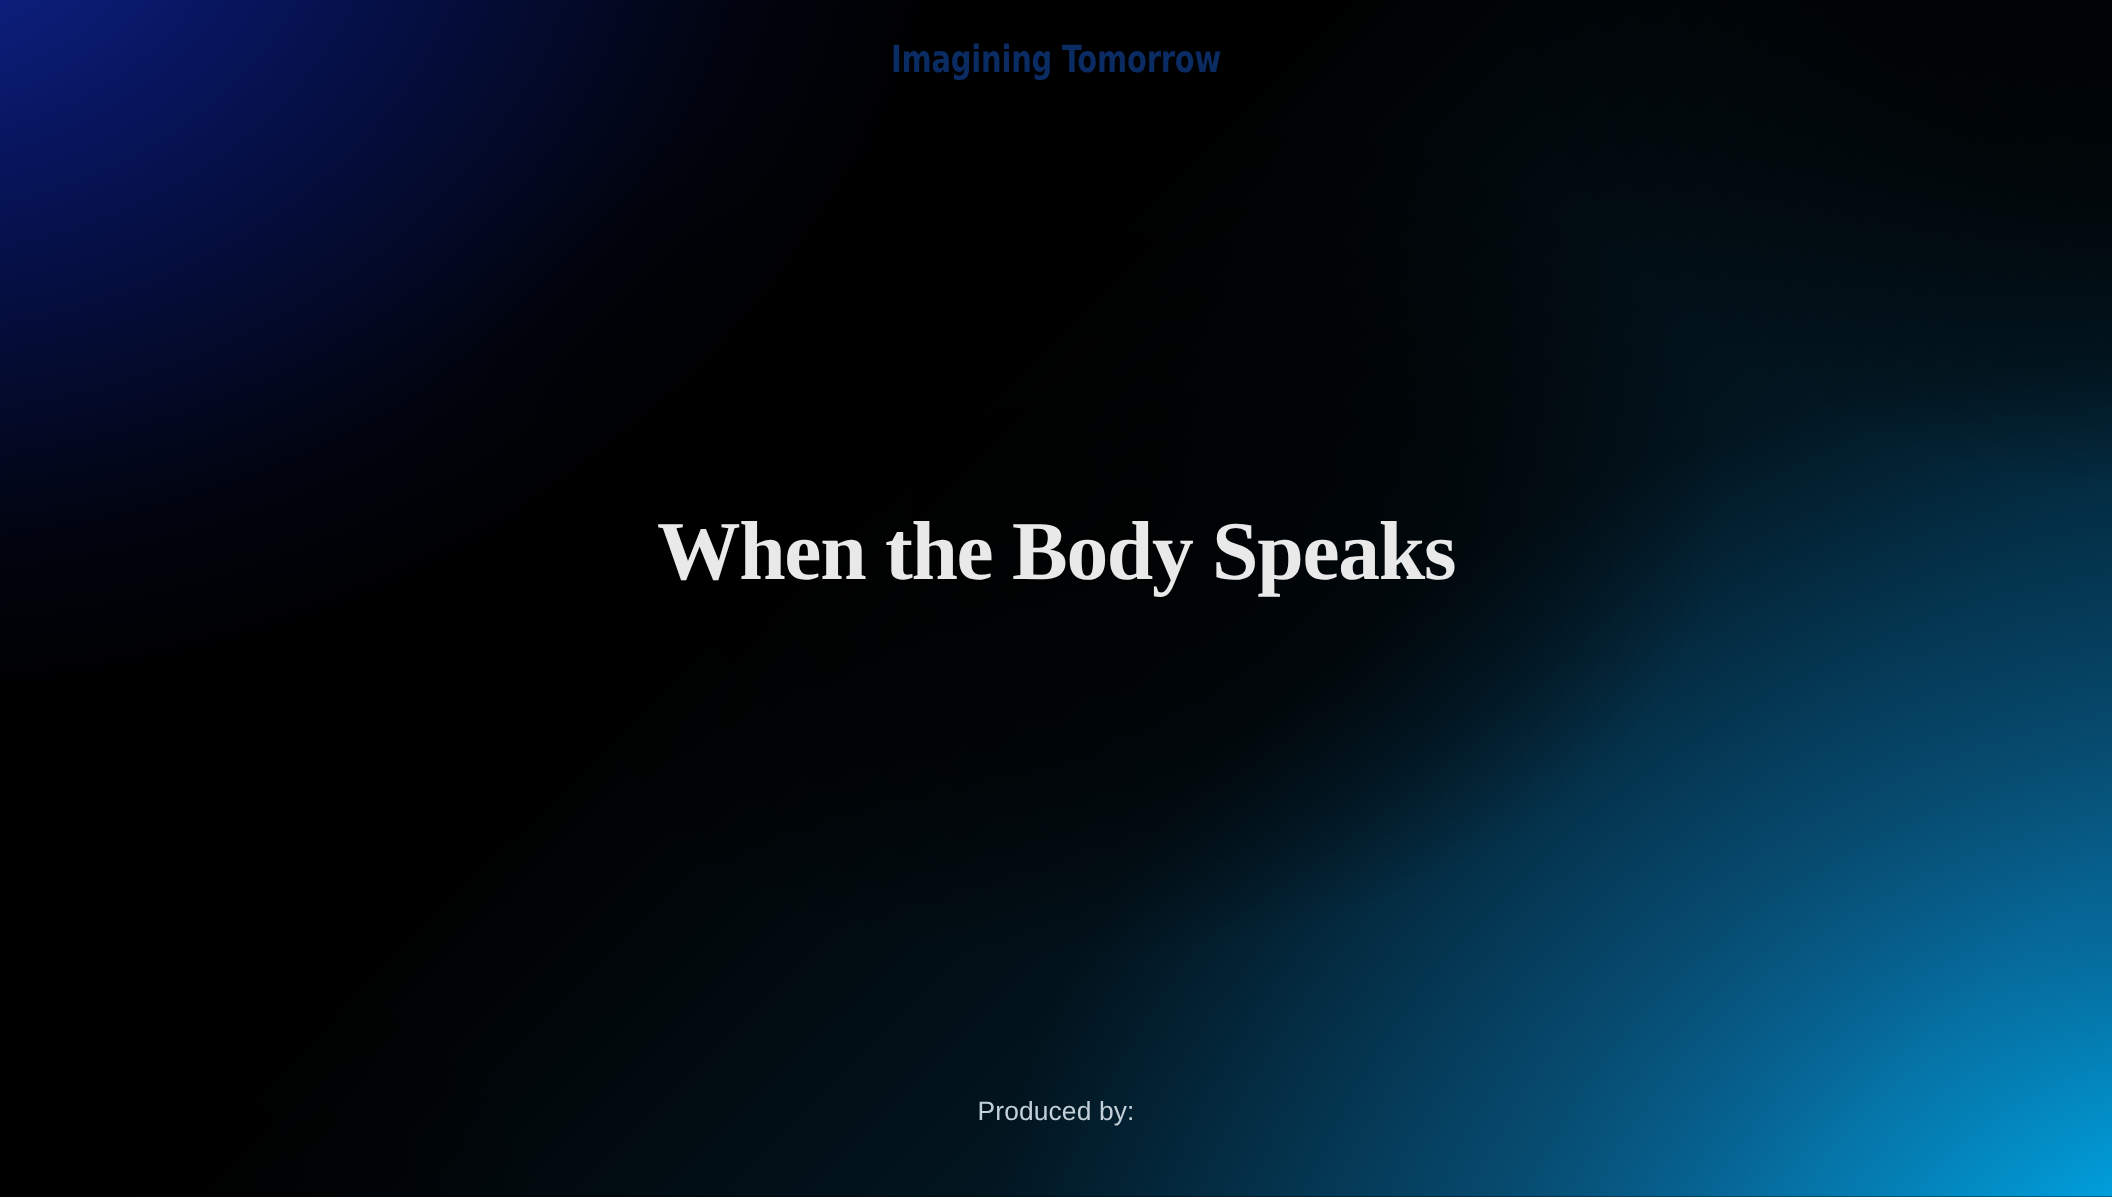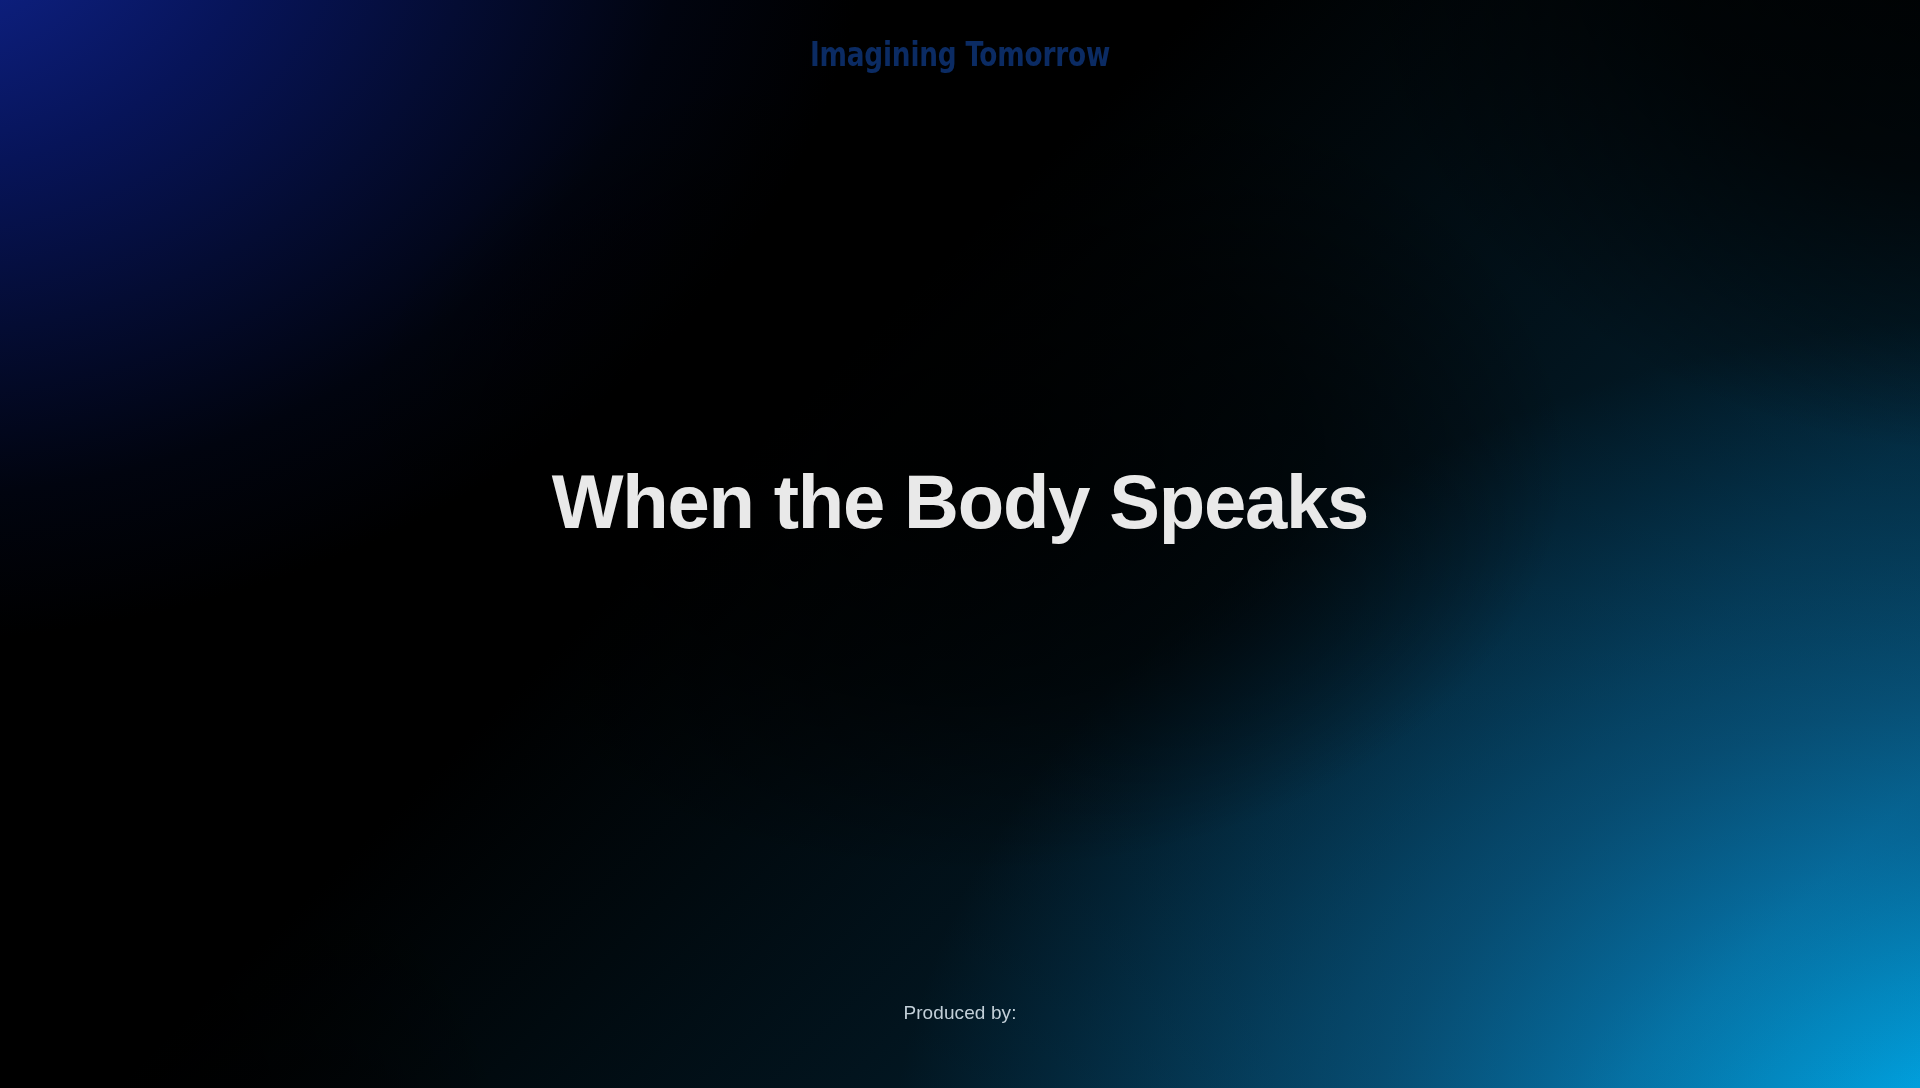--- a/index.html
+++ b/index.html
@@ -119,40 +119,40 @@
     left: 0;
     width: 100%;
     height: 1088px;
     display: flex;
     align-items: center;
     justify-content: center;
     margin-top: -42px;
   }
 
   .title-text {
-    font-family: Liberation Sans, sans-serif;
+    font-family: Liberation Serif, serif;
     font-size: 76px;
     font-weight: 700;
     letter-spacing: -1.2px;
     color: #e9e9e9;
     line-height: 1.05;
     white-space: nowrap;
     text-align: left;
   }
 
   .credits {
     position: absolute;
     left: 0;
     bottom: 34px;
     width: 100%;
     text-align: center;
   }
 
   .credits-label {
-    font-size: 19px;
+    font-size: 24px;
     font-weight: 400;
     color: #c3d0d9;
     line-height: 1.3;
     letter-spacing: 0.1px;
   }
 
   .credits-spacer {
     height: 28px;
   }
 

